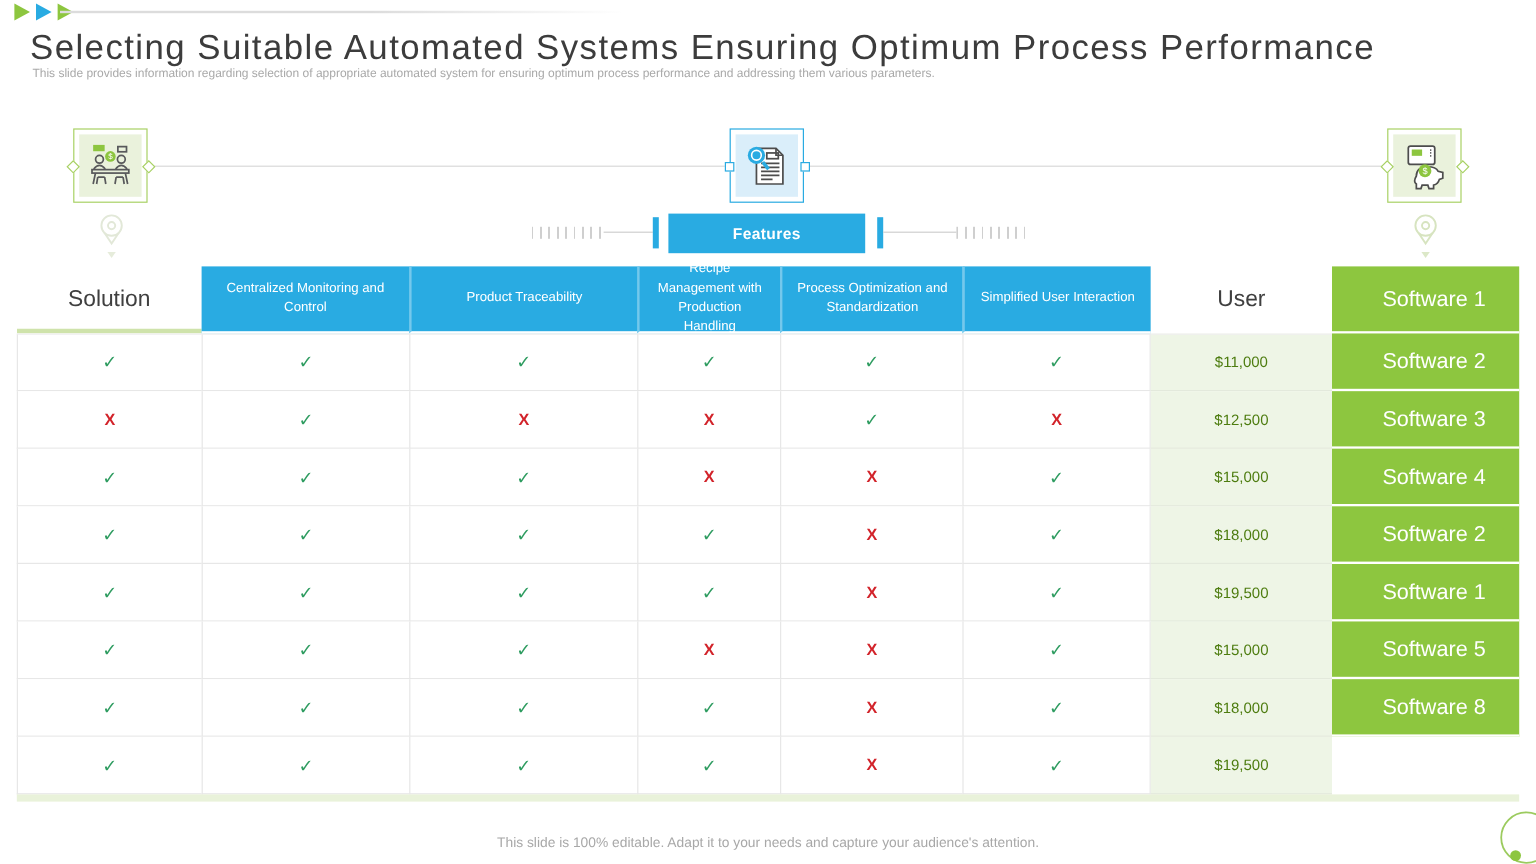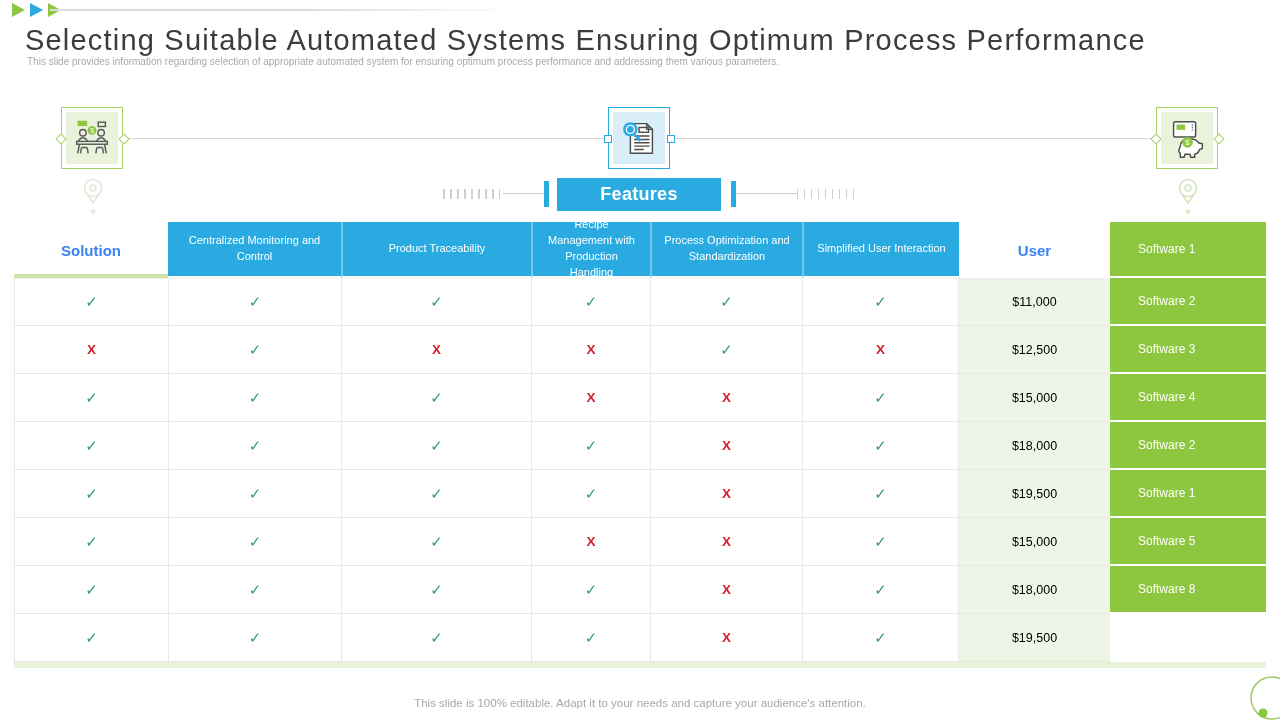--- a/index.html
+++ b/index.html
@@ -37,41 +37,41 @@
 
   
   .ticks{position:absolute;top:189px;width:60px;height:10px;
          background:repeating-linear-gradient(90deg,#cfcfcf 0 1.5px,rgba(0,0,0,0) 1.5px 7px);}
   .ticks-l{left:443px;} .ticks-r{left:797px;}
   .tline{position:absolute;top:193px;height:1px;background:#cfcfcf;}
   .tline-l{left:503px;width:41px;} .tline-r{left:736px;width:61px;}
   .bluebar{position:absolute;top:181px;width:5px;height:26px;background:var(--accent-blue,#29abe2);}
   .bar-l{left:544px;} .bar-r{left:731px;}
   .banner{position:absolute;left:557px;top:178px;width:164px;height:33px;
-          background:var(--accent-blue,#29abe2);color:#fff;font-weight:bold;font-size:18px;
+          background:var(--accent-blue,#29abe2);color:#fff;font-weight:bold;font-size:13px;
           display:flex;align-items:center;justify-content:center;letter-spacing:.3px;}
 
   
   .tbl{position:absolute;left:14px;top:222px;width:1252px;display:grid;
        grid-template-columns:154px 173px 190px 119px 152px 157px 151px 156px;
        grid-template-rows:56px repeat(8,48px) 6px;}
-  .h-sol,.h-cost{display:flex;align-items:center;justify-content:center;font-weight:bold;
-       font-size:15px;color:#3b82f6;background:#fff;}
+  .h-sol,.h-cost{display:flex;align-items:center;justify-content:center;font-weight:normal;
+       font-size:19px;color:#404040;background:#fff;}
   .h-sol{box-shadow:inset 0 -4px 0 #cfe3ab;}
   .h-feat{background:var(--accent-blue,#29abe2);color:#fff;font-size:11px;line-height:1.45;
        display:flex;align-items:center;justify-content:center;text-align:center;padding:0 12px;
        box-sizing:border-box;border-bottom:2px solid #fff;border-left:2px solid #74c8ec;}
   .h-feat.no-left{border-left:none;}
-  .c-label{background:var(--accent-green,#8dc63f);color:#fff;font-size:12px;display:flex;
-       align-items:center;padding-left:28px;box-sizing:border-box;border-bottom:2px solid #fff;}
+  .c-label{background:var(--accent-green,#8dc63f);color:#fff;font-size:18px;display:flex;
+       align-items:center;padding-left:42px;box-sizing:border-box;border-bottom:2px solid #fff;}
   .c-feat{background:#fff;border-left:1px solid #e7e7e7;border-bottom:1px solid #e7e7e7;
        display:flex;align-items:center;justify-content:center;box-sizing:border-box;}
   .c-feat.last{border-right:1px solid #e7e7e7;}
   .row1{border-top:1px solid #efefef;}
-  .c-cost{background:var(--cost-bg,#eef5e6);color:#000000;font-size:12.5px;display:flex;
+  .c-cost{background:var(--cost-bg,#eef5e6);color:#4d7c0f;font-size:12.5px;display:flex;
        align-items:center;justify-content:center;border-bottom:1px solid #e3e9dc;box-sizing:border-box;text-align:center;}
   .strip{grid-column:1/-1;background:#e9f2da;}
   .mark-yes{color:var(--check-green,#2e9c60);font-size:15px;}
   .mark-no{color:var(--cross-red,#d2232a);font-weight:bold;font-size:13.5px;}
 
   .footer{position:absolute;left:0;top:697px;width:100%;text-align:center;
           font-size:11.5px;color:#a8a8a8;}
   .circle-dec{position:absolute;left:1240px;top:674px;}
 </style>
 </head>

